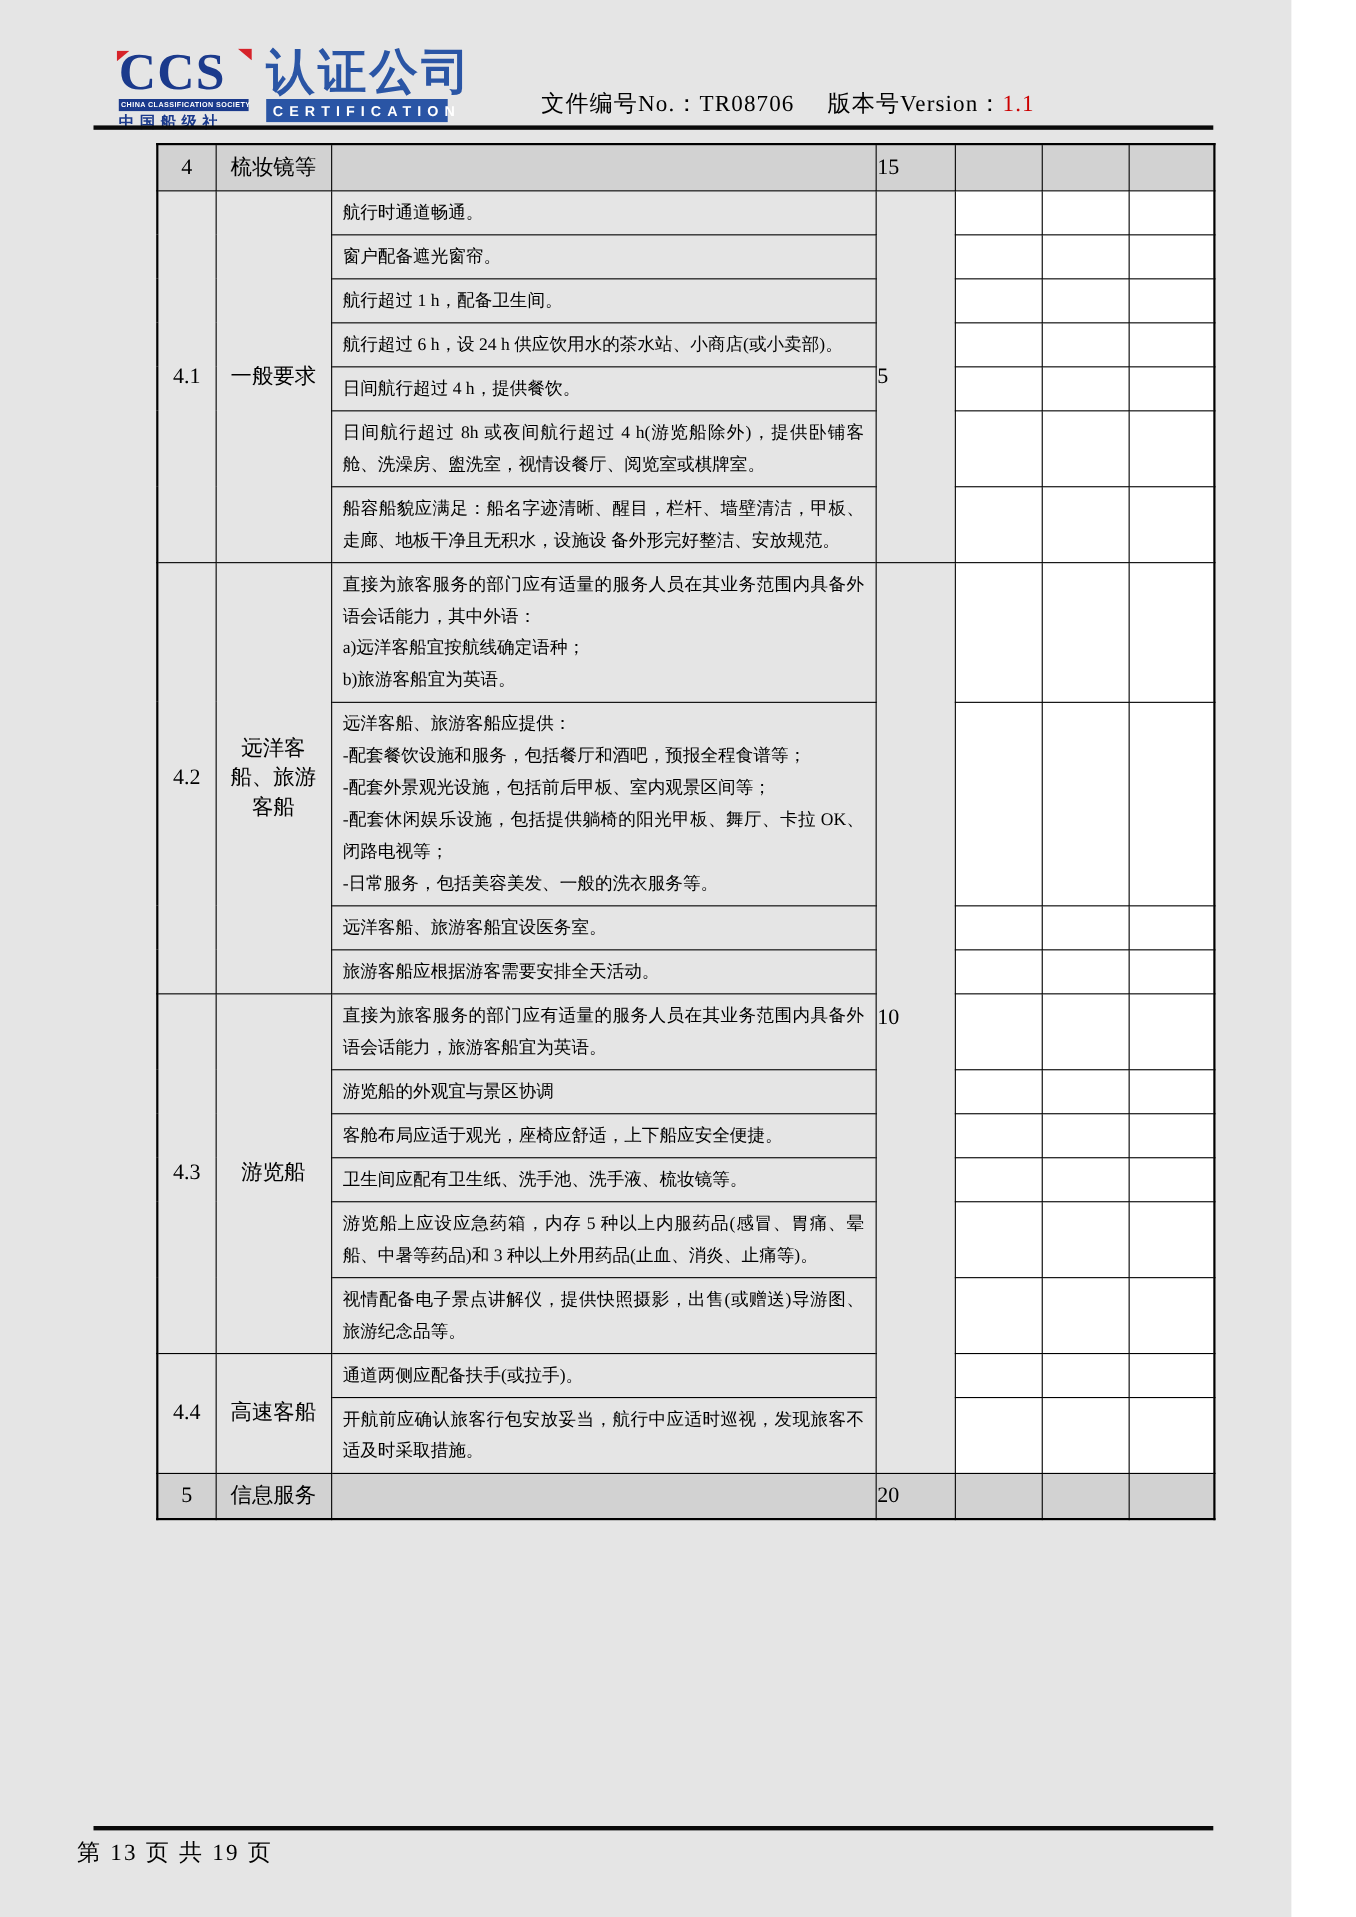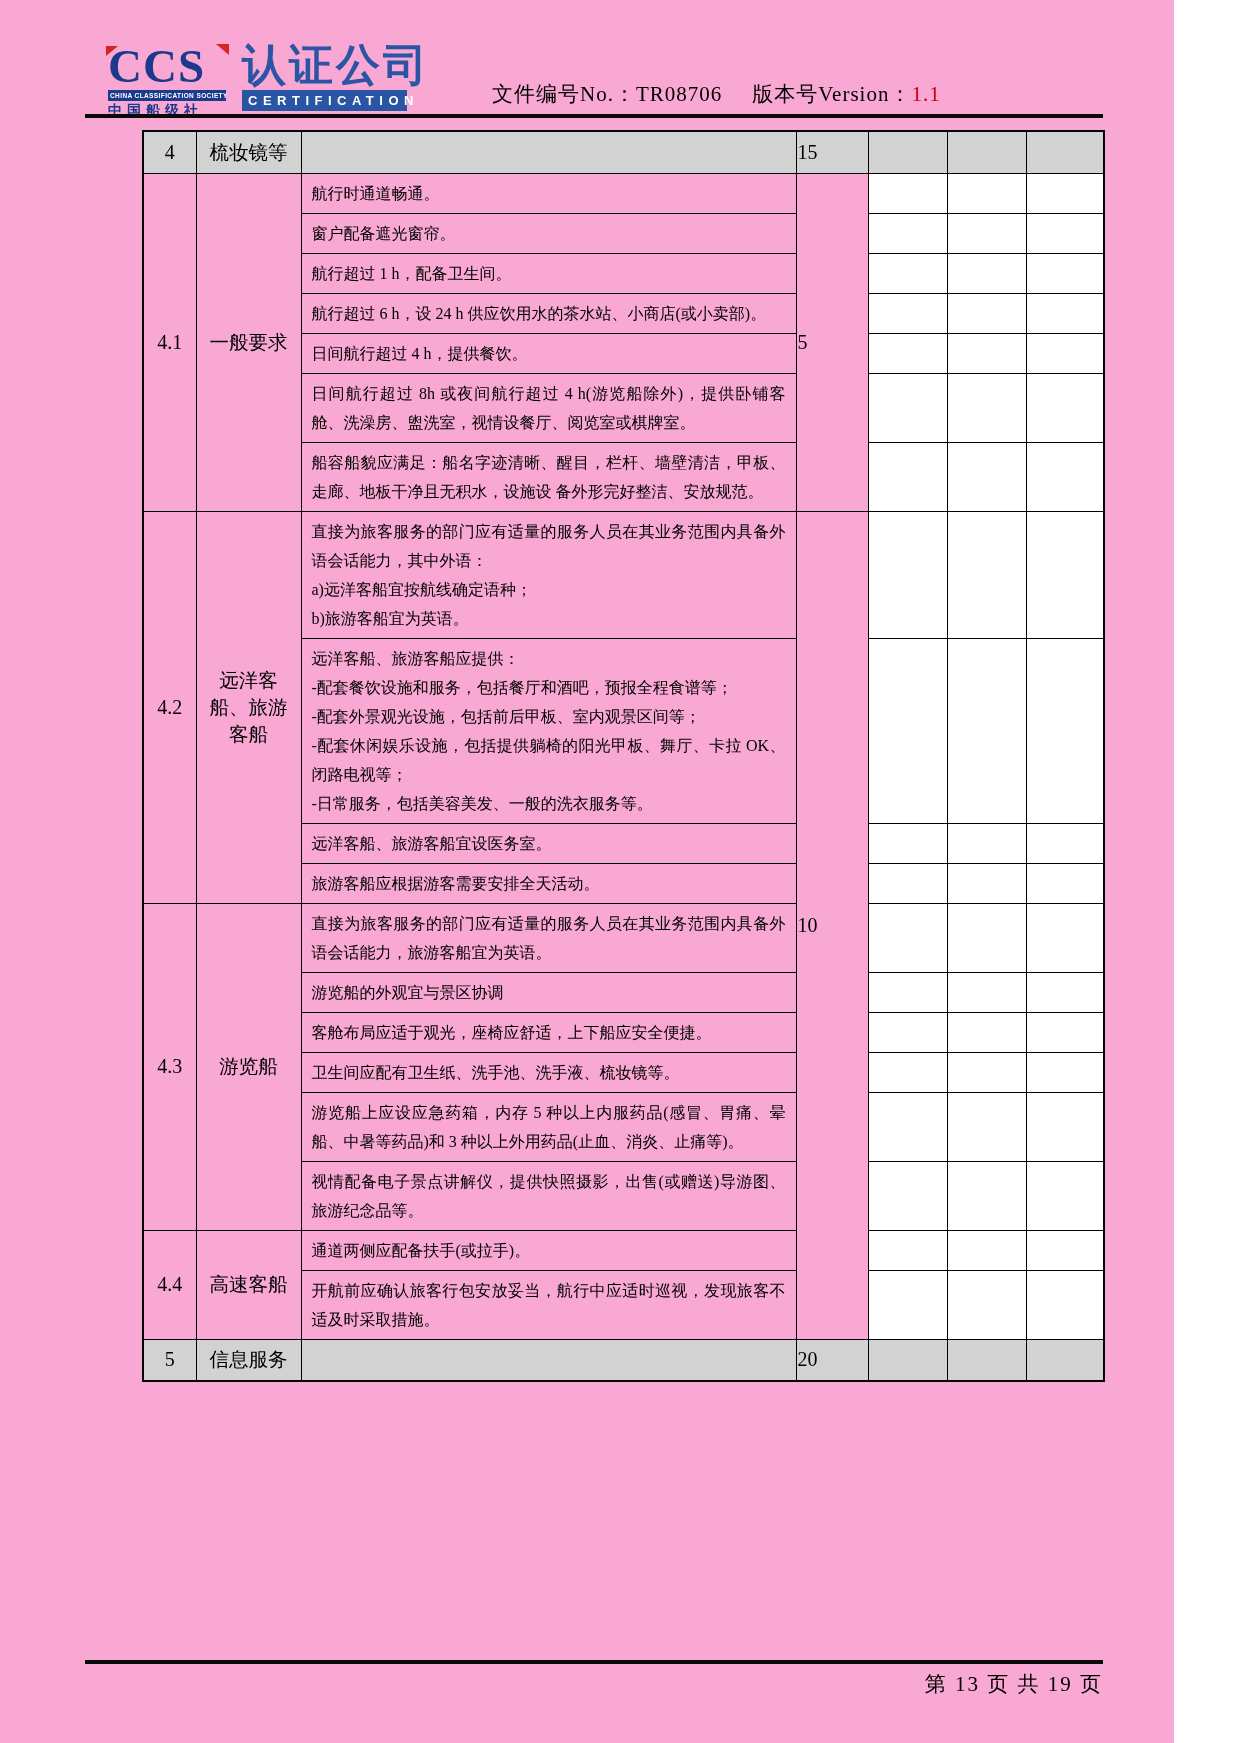--- a/index.html
+++ b/index.html
@@ -1,19 +1,19 @@
 <!DOCTYPE html>
 <html><head>
 <meta charset="utf-8">
 <style>
   html,body{margin:0;padding:0;background:#fff;}
   .page{
     position:relative;
     width:1174px;height:1743px;
-    background:#f9a8d4;
+    background:#e5e5e5;
     font-family:"Liberation Serif","DejaVu Serif",serif;
     color:#000;
     overflow:hidden;
   }
 
   
   .logo-wrap{position:absolute;left:108px;top:44px;display:flex;align-items:flex-start;}
   .logo-left{position:relative;width:124px;}
   .ccs-text{
     font-size:47px;line-height:44px;font-weight:bold;letter-spacing:1px;
@@ -65,22 +65,22 @@
     vertical-align:middle;font-size:16px;line-height:29px;
     padding:5px 10px;text-align:justify;white-space:pre-line;
   }
   .c-score{vertical-align:middle;font-size:20px;}
   .c-chk{background:#fff;}
   tr.gray td{background:#d2d2d2;height:42px;}
 
   
   .footer-rule{position:absolute;left:85px;top:1660px;width:1018px;height:4px;background:#0a0a0a;}
   .footer-text{
-    position:absolute;left:85px;top:1670px;width:1018px;
-    text-align:right;font-size:21px;letter-spacing:2px;
+    position:absolute;left:70px;top:1670px;width:1018px;
+    text-align:left;font-size:21px;letter-spacing:2px;
   }
 </style>
 </head>
 <body>
 
 <div class="page">
 
   <div class="logo-wrap">
     <div class="logo-left">
       <div class="ccs-text">CCS</div>

